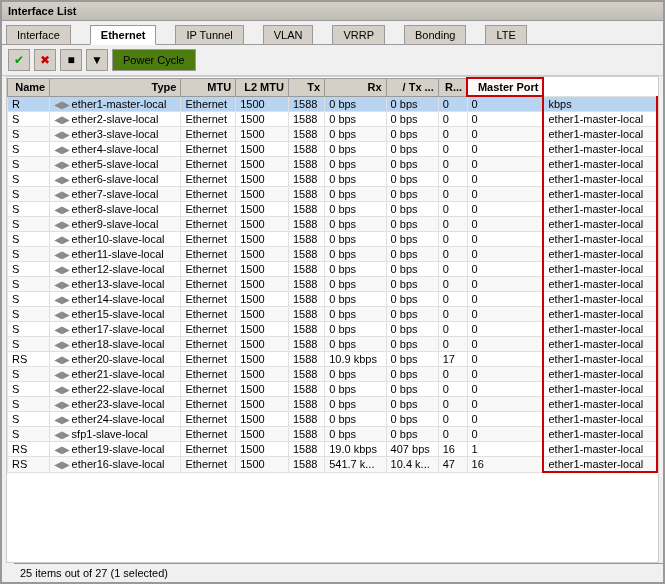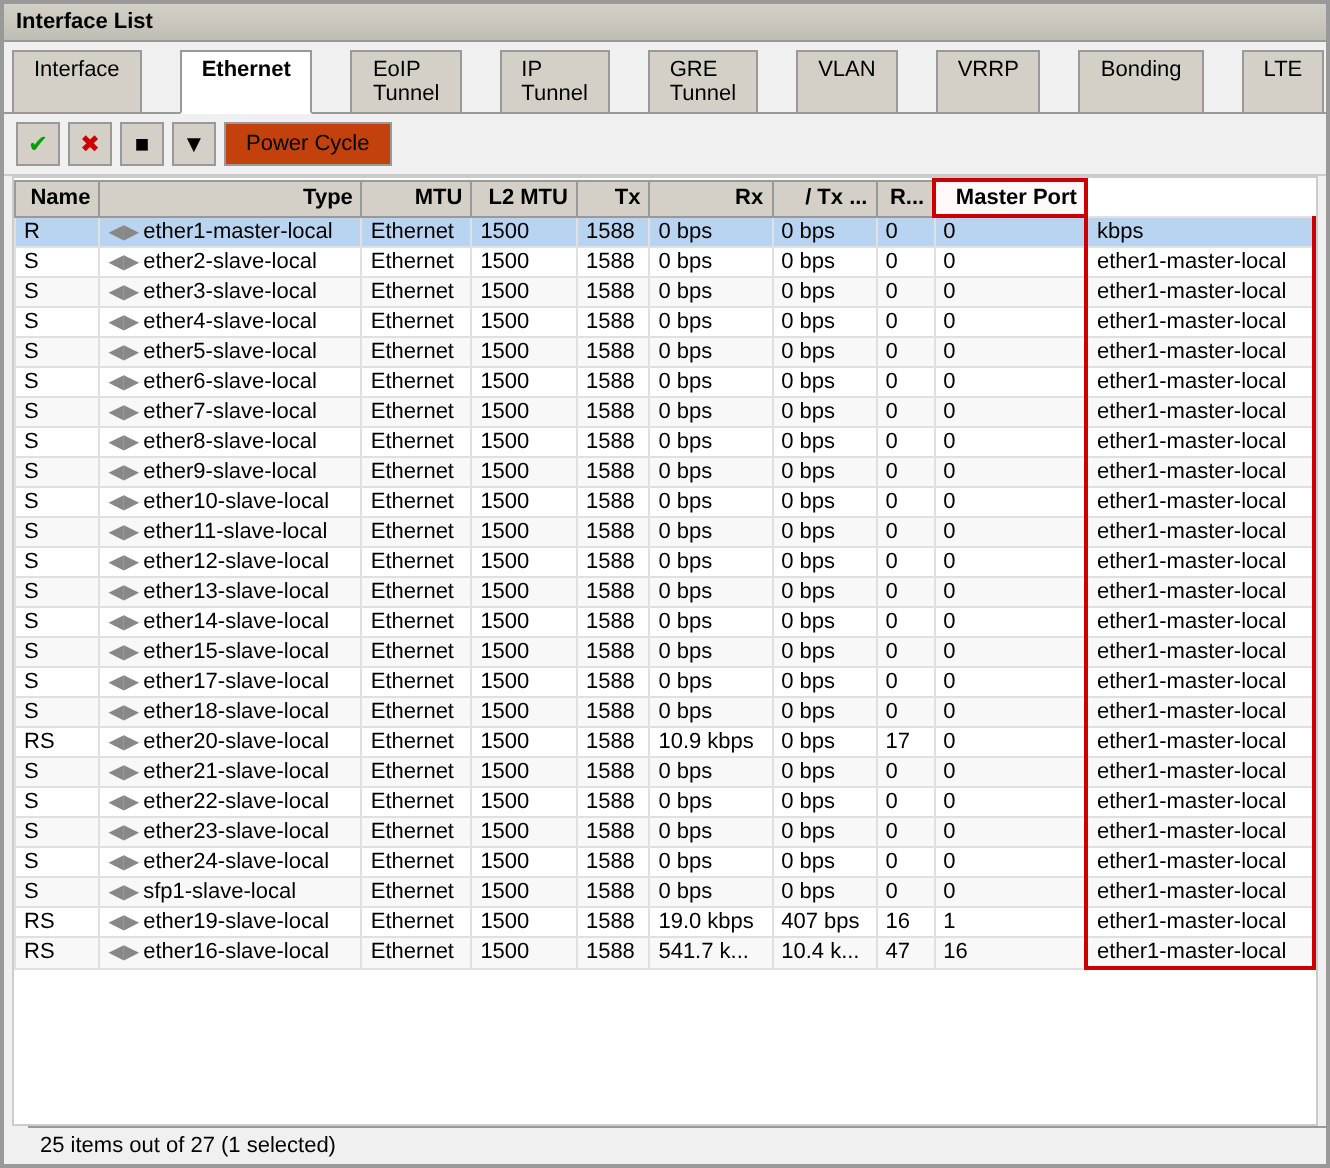--- a/index.html
+++ b/index.html
@@ -69,21 +69,21 @@
       display: flex;
       align-items: center;
       justify-content: center;
       font-size: 12px;
     }
     .toolbar-btn.check { color: #00a000; }
     .toolbar-btn.cross { color: #cc0000; }
     .power-cycle-btn {
       padding: 2px 10px;
       border: 1px solid #999;
-      background: #c2410c;
+      background: #4d7c0f;
       cursor: pointer;
       font-size: 11px;
       height: 22px;
     }
     .table-container {
       flex: 1;
       overflow: auto;
       position: relative;
       background: #fff;
       margin: 0 4px;
@@ -152,23 +152,21 @@
 
 <div class="window">
   <div class="title-bar">
     <span>Interface List</span>
   </div>
 
   <div class="tabs">
 
   <div class="tab">Interface</div>
       <div class="tab active">Ethernet</div>
-      <div class="tab">EoIP Tunnel</div>
       <div class="tab">IP Tunnel</div>
-      <div class="tab">GRE Tunnel</div>
       <div class="tab">VLAN</div>
       <div class="tab">VRRP</div>
       <div class="tab">Bonding</div>
       <div class="tab">LTE</div>
     </div>
 
   <div class="toolbar">
     <button class="toolbar-btn check">✔</button>
     <button class="toolbar-btn cross">✖</button>
     <button class="toolbar-btn">■</button>

